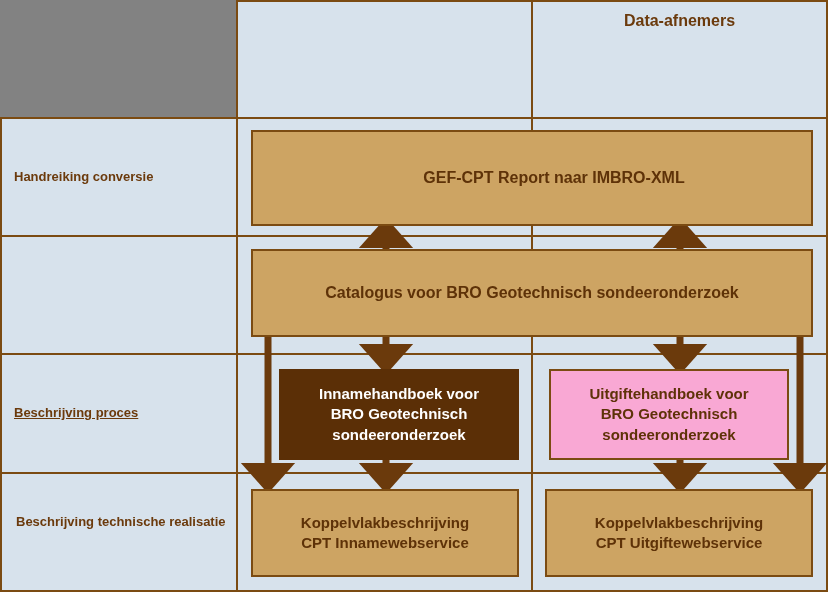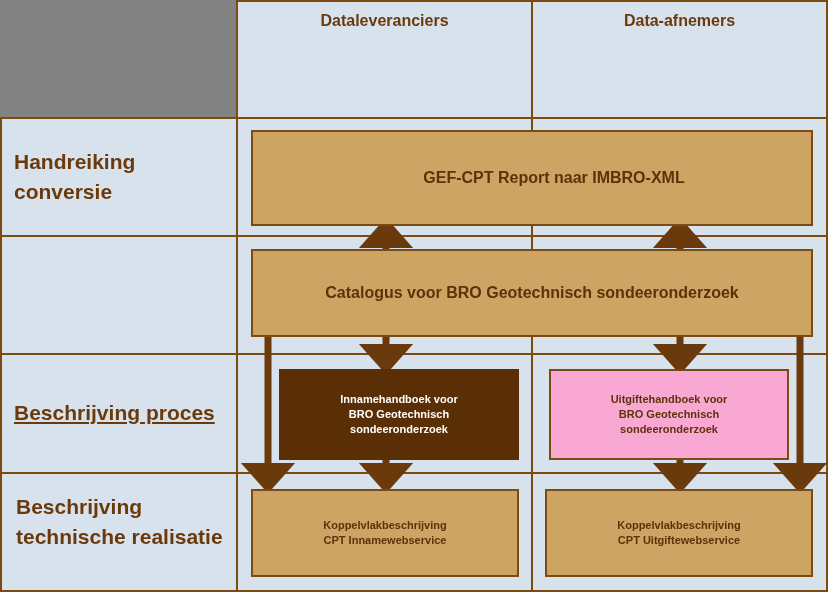--- a/index.html
+++ b/index.html
@@ -30,21 +30,21 @@
     border-color: #828282;
   }
   .row-label {
     position: absolute;
     box-sizing: border-box;
     display: flex;
     align-items: center;
     padding-left: 14px;
     padding-right: 8px;
     color: #6b3a0c;
-    font-size: 21px;
+    font-size: 13px;
     font-weight: bold;
     line-height: 1.45;
   }
   .col-head {
     position: absolute;
     box-sizing: border-box;
     display: flex;
     align-items: flex-start;
     justify-content: center;
     padding-top: 12px;
@@ -86,21 +86,21 @@
     background: #5b2f06;
     border: 2px solid #5b2f06;
     color: #ffffff;
   }
   .box .txt {
     display: block;
     padding: 0 8px;
     white-space: pre-line;
   }
   .fs16 { font-size: 16px; }
-  .fs15 { font-size: 11px; }
+  .fs15 { font-size: 15px; }
 </style>
 </head>
 <body>
 
 <div id="canvas">
 
   <div class="cell gray" style="left:0px;   top:0px;   width:238px; height:119px;"></div>
 
   <div class="cell" style="left:236px; top:0px;   width:297px; height:119px;"></div>
   <div class="cell" style="left:531px; top:0px;   width:297px; height:119px;"></div>
@@ -114,23 +114,20 @@
   <div class="cell" style="left:531px; top:235px; width:297px; height:120px;"></div>
 
   <div class="cell" style="left:0px;   top:353px; width:238px; height:121px;"></div>
   <div class="cell" style="left:236px; top:353px; width:297px; height:121px;"></div>
   <div class="cell" style="left:531px; top:353px; width:297px; height:121px;"></div>
 
   <div class="cell" style="left:0px;   top:472px; width:238px; height:120px;"></div>
   <div class="cell" style="left:236px; top:472px; width:297px; height:120px;"></div>
   <div class="cell" style="left:531px; top:472px; width:297px; height:120px;"></div>
 
-  <div class="col-head" style="left:236px; top:0px; width:297px; height:119px;">
-    <span>Dataleveranciers</span>
-  </div>
   <div class="col-head" style="left:531px; top:0px; width:297px; height:119px;">
     <span>Data-afnemers</span>
   </div>
 
   <div class="row-label" style="left:0px; top:117px; width:238px; height:120px;">
     <span>Handreiking conversie</span>
   </div>
   <div class="row-label" style="left:0px; top:353px; width:230px; height:121px;text-decoration:underline;">
     <span>Beschrijving proces</span>
   </div>

